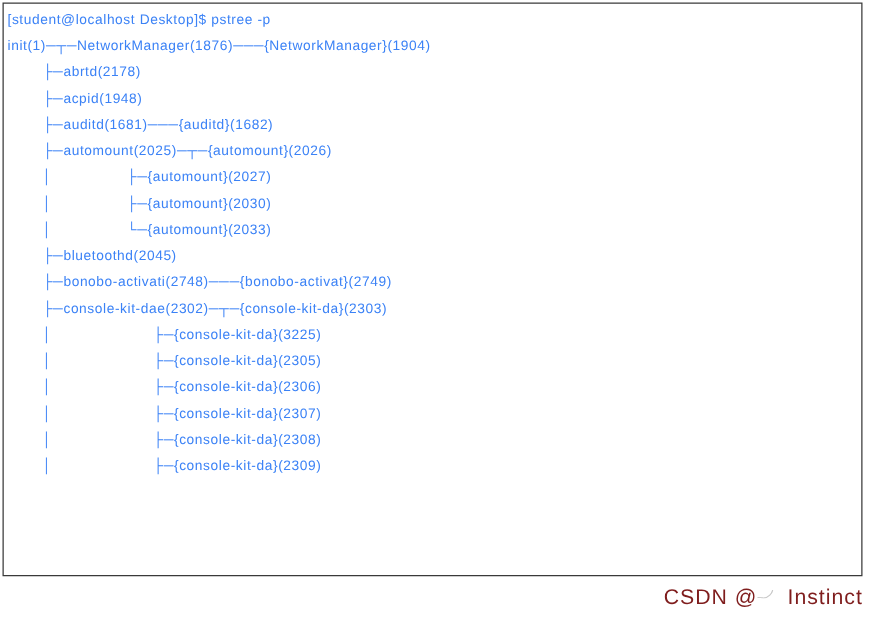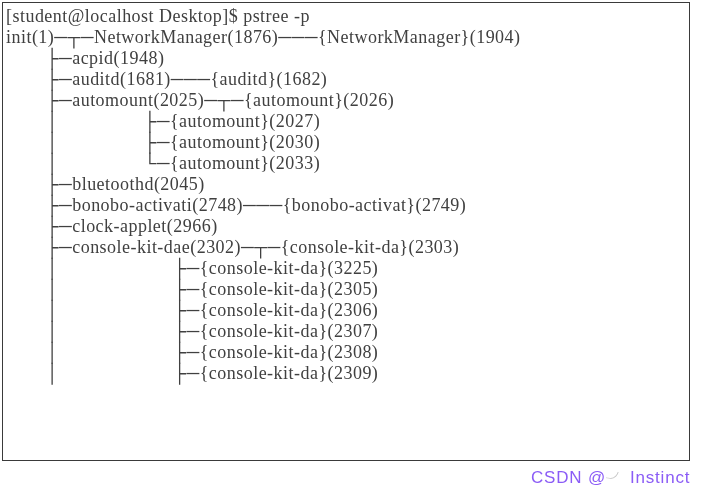--- a/index.html
+++ b/index.html
@@ -33,38 +33,38 @@
     left: 0;
     top: 0;
     right: 0;
     bottom: 0;
     overflow: hidden;
     padding: 3px 0 0 3px;
     box-sizing: border-box;
   }
 
   .term-line {
-    font-family: Liberation Serif, serif;
-    font-size: 18px;
+    font-family: Liberation Sans, sans-serif;
+    font-size: 11px;
     line-height: 21px;
     height: 21px;
-    color: #404040;
+    color: #3b82f6;
     white-space: pre;
     letter-spacing: 0.47px;
     margin: 0;
   }
 
   
   #watermark {
     position: absolute;
     left: 531px;
     top: 468px;
     font-family: "Liberation Sans", sans-serif;
     font-size: 17px;
-    color: #8b5cf6;
+    color: #7f1d1d;
     letter-spacing: 0.8px;
     white-space: pre;
     user-select: none;
   }
   #watermark .wm-swash {
     display: inline-block;
     width: 13px;
     height: 13px;
     position: relative;
     top: 2px;
@@ -83,29 +83,29 @@
     transform: rotate(4deg);
   }
 </style>
 </head>
 <body>
 
 <div id="terminal-window">
   <div id="terminal-screen">
     <div class="term-line">[student@localhost Desktop]$ pstree -p</div>
     <div class="term-line">init(1)─┬─NetworkManager(1876)───{NetworkManager}(1904)</div>
+    <div class="term-line">        ├─abrtd(2178)</div>
     <div class="term-line">        ├─acpid(1948)</div>
     <div class="term-line">        ├─auditd(1681)───{auditd}(1682)</div>
     <div class="term-line">        ├─automount(2025)─┬─{automount}(2026)</div>
     <div class="term-line">        │                 ├─{automount}(2027)</div>
     <div class="term-line">        │                 ├─{automount}(2030)</div>
     <div class="term-line">        │                 └─{automount}(2033)</div>
     <div class="term-line">        ├─bluetoothd(2045)</div>
     <div class="term-line">        ├─bonobo-activati(2748)───{bonobo-activat}(2749)</div>
-    <div class="term-line">        ├─clock-applet(2966)</div>
     <div class="term-line">        ├─console-kit-dae(2302)─┬─{console-kit-da}(2303)</div>
     <div class="term-line">        │                       ├─{console-kit-da}(3225)</div>
     <div class="term-line">        │                       ├─{console-kit-da}(2305)</div>
     <div class="term-line">        │                       ├─{console-kit-da}(2306)</div>
     <div class="term-line">        │                       ├─{console-kit-da}(2307)</div>
     <div class="term-line">        │                       ├─{console-kit-da}(2308)</div>
     <div class="term-line">        │                       ├─{console-kit-da}(2309)</div>
   </div>
 </div>
 

